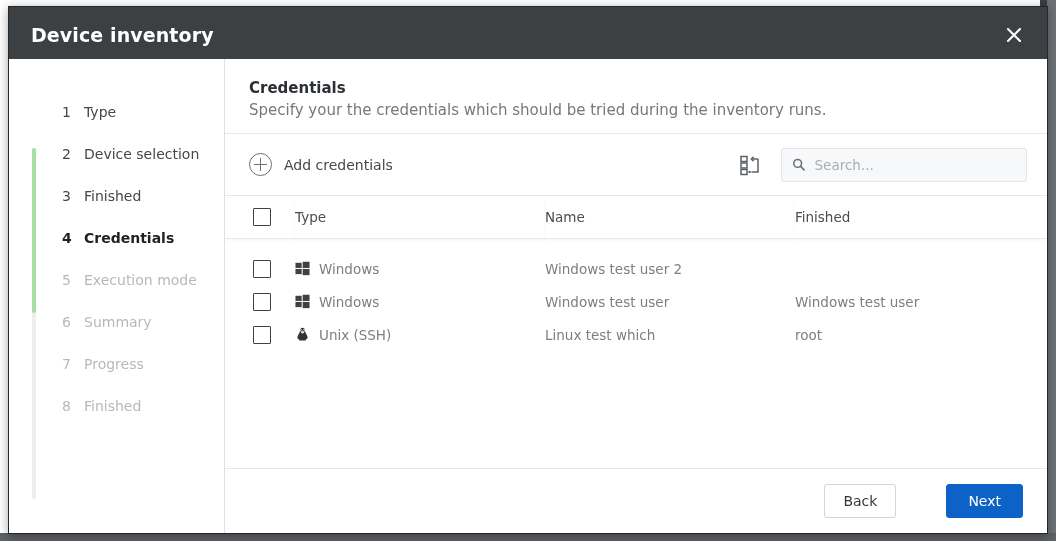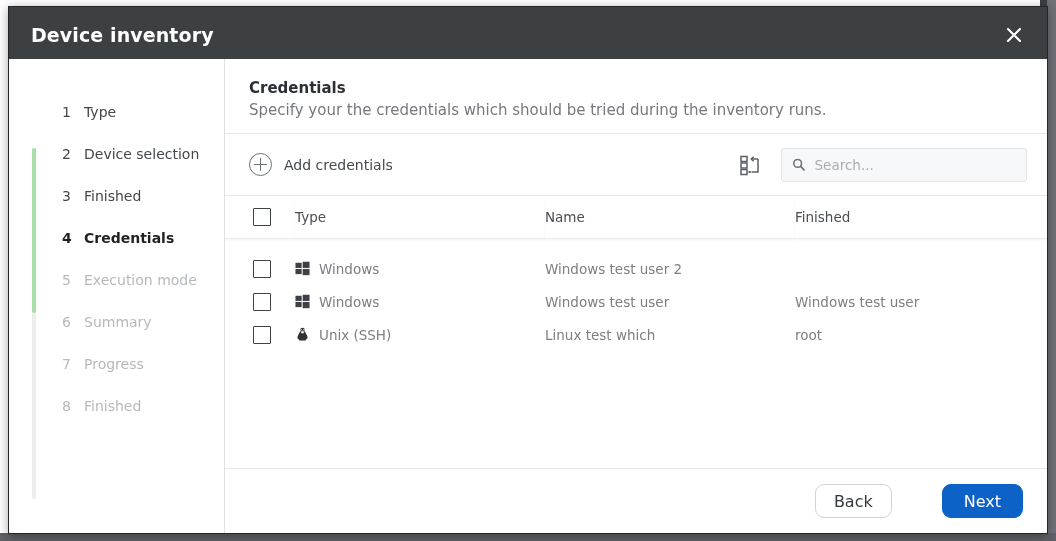--- a/index.html
+++ b/index.html
@@ -298,23 +298,23 @@
     display: flex;
     align-items: center;
     justify-content: flex-end;
     gap: 10px;
     padding-right: 24px;
     box-sizing: border-box;
     background: #ffffff;
   }
   .btn {
     font-family: inherit;
-    font-size: 16px;
+    font-size: 14px;
     height: 34px;
-    border-radius: 9px;
+    border-radius: 3px;
     cursor: pointer;
     padding: 0 18px;
   }
   #back-btn {
     background: #ffffff;
     border: 1px solid #d2d4d7;
     color: #35383b;
   }
   #next-btn {
     background: #0c62c7;

